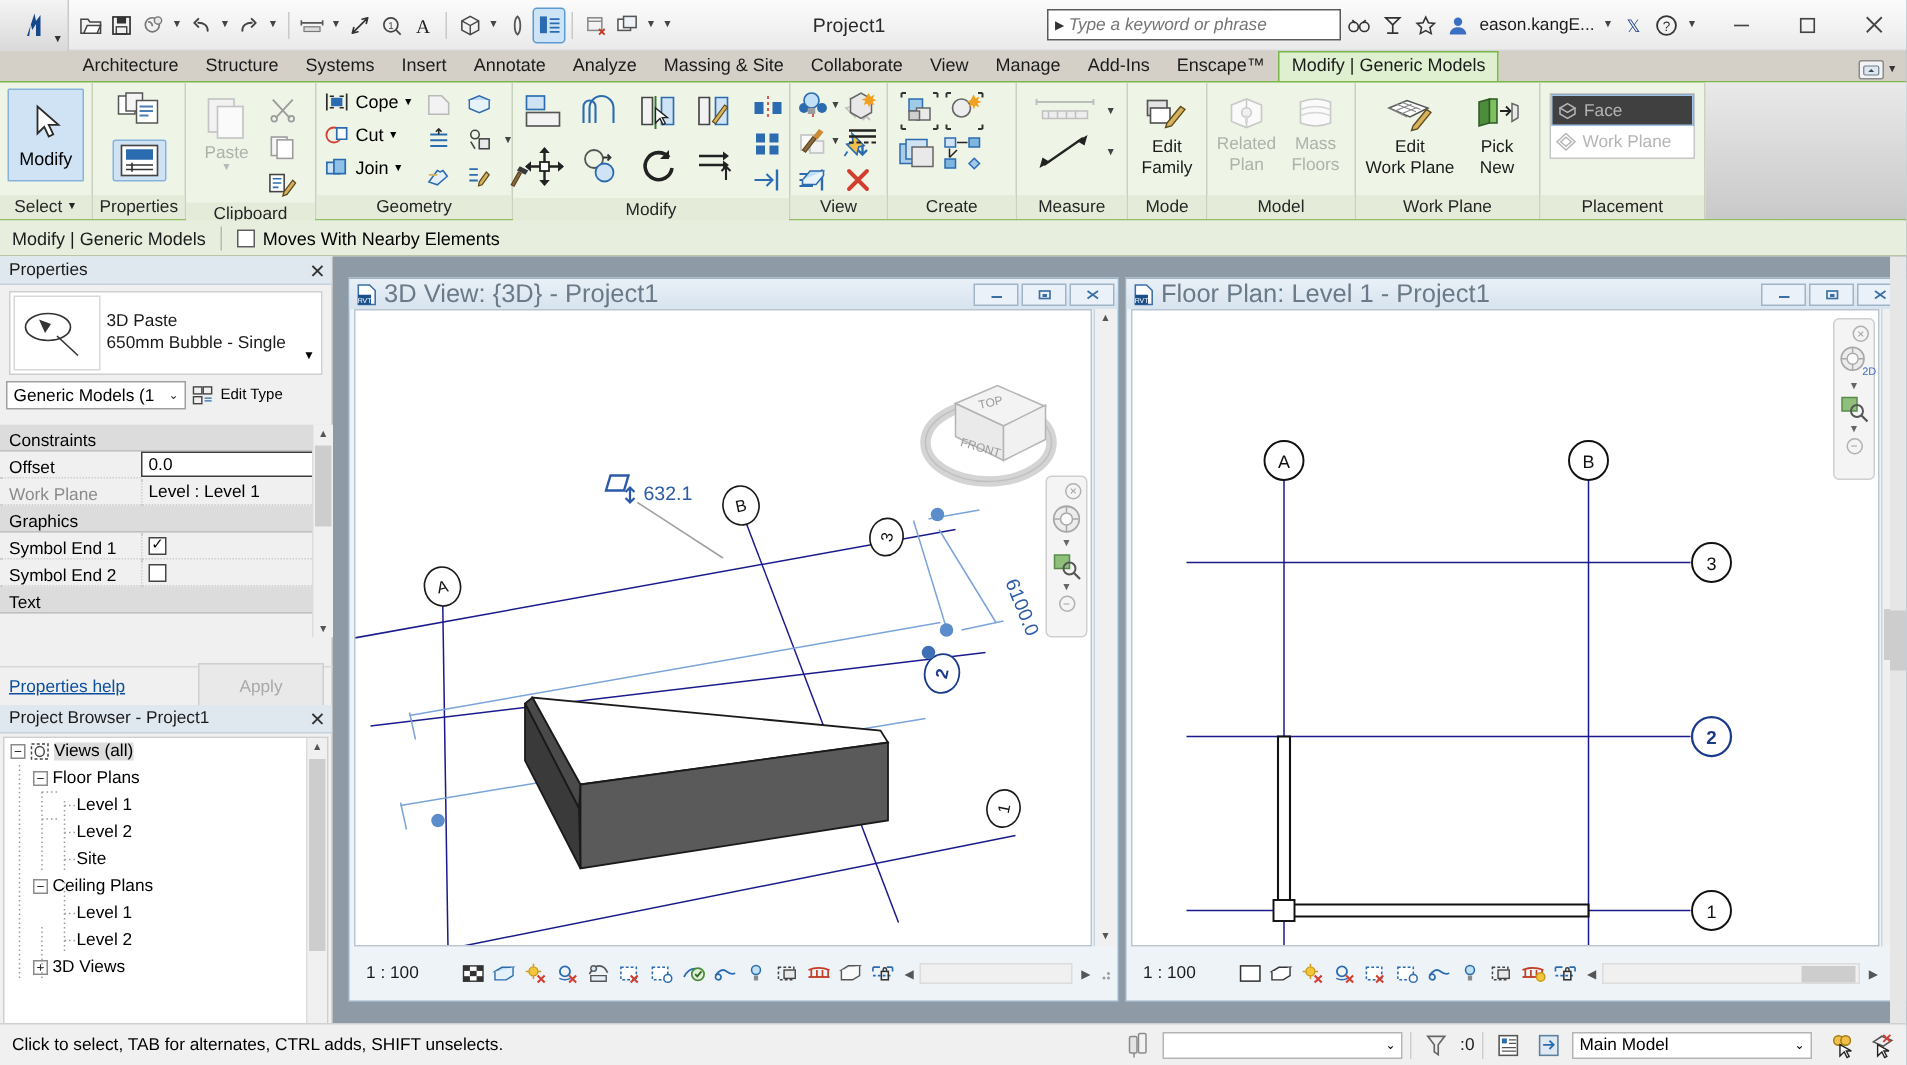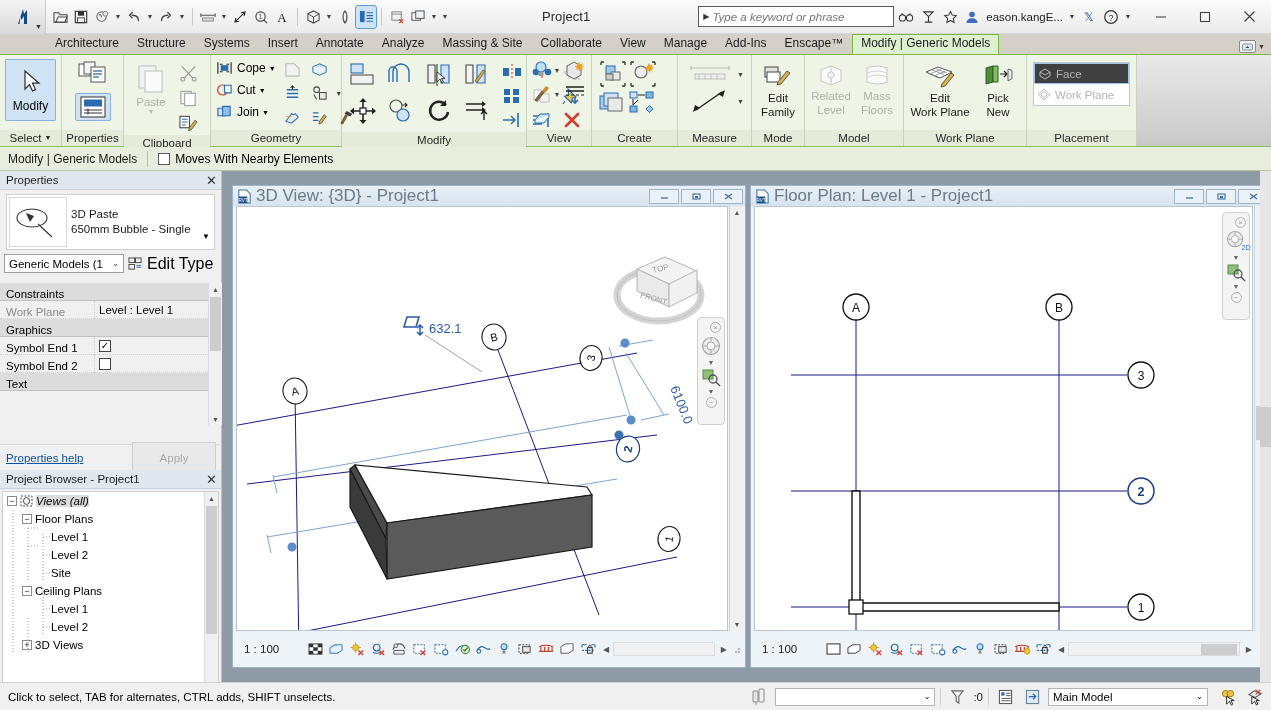--- a/index.html
+++ b/index.html
@@ -152,21 +152,21 @@
   .typesel .tname { font-size:11.5px; color:#1b1b1b; line-height:15px; }
   .typesel .tcaret { position:absolute; right:4px; bottom:8px; font-size:8px; }
 
   .famrow { display:flex; align-items:center; margin:4px 4px 2px 4px; gap:4px; }
   .combo {
     flex:0 0 120px; height:19px; border:1px solid #a0a0a0; background:#fff;
     display:flex; align-items:center; padding-left:4px; font-size:11.5px; cursor:pointer;
   }
   .combo .cv { flex:1; }
   .combo .ca { font-size:8px; padding-right:4px; color:#333; }
-  .edittype { display:flex; align-items:center; gap:4px; font-size:16px; cursor:pointer; }
+  .edittype { display:flex; align-items:center; gap:4px; font-size:10px; cursor:pointer; }
 
   .proptable { position:absolute; left:0; top:112px; width:222px; height:142px; overflow:hidden; }
   .ptrow { display:flex; height:18px; font-size:11.5px; align-items:stretch; }
   .ptrow .k { width:94px; padding-left:6px; display:flex; align-items:flex-end; border-bottom:1px dotted #cfcfcf; }
   .ptrow .v { flex:1; padding-left:4px; display:flex; align-items:center; border-bottom:1px dotted #cfcfcf; border-left:1px dotted #cfcfcf; }
   .ptrow.grouphdr { background:#dcdcdc; font-weight:normal; }
   .ptrow.grouphdr .k { width:100%; border-bottom:1px solid #c0c0c0; justify-content:space-between; padding-right:6px;}
   .ptrow .v.edit { border:1px solid #3c3c3c; background:#fff; height:17px; margin-top:0px;}
   .dim { color:#8b8b8b; }
   .vscroll { position:absolute; right:0; top:0; width:14px; bottom:0; background:#f0f0f0; border-left:1px solid #dcdcdc;}
@@ -183,21 +183,21 @@
     color:#a9a9a9; font-size:11.5px; display:flex; align-items:center; justify-content:center;
   }
 
   .browserpanel { position:absolute; left:0; top:299px; width:222px; height:383px; background:#f0f0f0; border-right:1px solid #c0c0c0;}
   .treebox { position:absolute; left:2px; top:21px; right:2px; bottom:18px; background:#fff; border:1px solid #cfcfcf; overflow:hidden;}
   .tnode { display:flex; align-items:center; height:18px; font-size:11.5px; white-space:nowrap; cursor:pointer; }
   .tnode .exp {
     width:10px;height:10px;border:1px solid #8b8b8b;background:#fff;font-size:9px;
     display:flex;align-items:center;justify-content:center;line-height:8px;color:#222;margin-right:3px;
   }
-  .tnode.sel .tl { background:#dcdcdc;font-style:italic; }
+  .tnode.sel .tl { background:#dcdcdc; }
 
   
   .canvasarea { position:absolute; left:222px; top:171px; right:0; bottom:28px; background:#8e9aa6; }
   .mdiwin { position:absolute; background:#eef3f8; border:1px solid #9eb3c6; }
   .mdihead {
     height:20px; display:flex; align-items:center; padding:0 2px 0 4px; gap:4px;
     background:linear-gradient(#e9f0f7,#d7e3ee);
   }
   .mdihead .ttl { font-size:17px; color:#6a7a88; flex:1; }
   .mdibtns { display:flex; gap:2px; }
@@ -838,21 +838,21 @@
     <div class="rpanel" style="width:99px">
       <div class="body" style="padding-top:6px">
         <div class="bigbtn dis" style="width:48px">
           <svg width="28" height="24" viewBox="0 0 28 24">
               <path d="M4 6l10-4 10 4v11l-10 4-10-4z" fill="#fafafa" stroke="#c9c9c9" stroke-width="1.1"></path>
               <path d="M14 2v19" stroke="#c9c9c9" stroke-width="1"></path>
               <circle cx="14" cy="11" r="3.2" fill="#f0f0f0" stroke="#c9c9c9" stroke-width="1"></circle>
               <rect x="13" y="13" width="2" height="5" fill="#d8d8d8"></rect>
             </svg>
           <span class="lbl">Related</span>
-          <span class="lbl">Level</span>
+          <span class="lbl">Plan</span>
         </div>
         <div class="bigbtn dis" style="width:48px">
           <svg width="28" height="24" viewBox="0 0 28 24">
               <path d="M4 4q10-4 20 0v14q-10 4-20 0z" fill="#fafafa" stroke="#c9c9c9" stroke-width="1.1"></path>
               <path d="M4 9q10-4 20 0M4 13q10-4 20 0" fill="none" stroke="#d5d5d5" stroke-width="1"></path>
             </svg>
           <span class="lbl">Mass</span>
           <span class="lbl">Floors</span>
         </div>
       </div>
@@ -957,20 +957,24 @@
         </div>
       </div>
 
       <div class="proptable">
 
         <div class="ptrow grouphdr">
           <div class="k">
             <span>Constraints</span>
             <span style="font-size:10px">⌃</span>
           </div>
+        </div>
+        <div class="ptrow">
+          <div class="k">Offset</div>
+          <div class="v edit">0.0</div>
         </div>
         <div class="ptrow">
           <div class="k dim">Work Plane</div>
           <div class="v">Level : Level 1</div>
         </div>
 
         <div class="ptrow grouphdr">
           <div class="k">
             <span>Graphics</span>
             <span style="font-size:10px">⌃</span>

